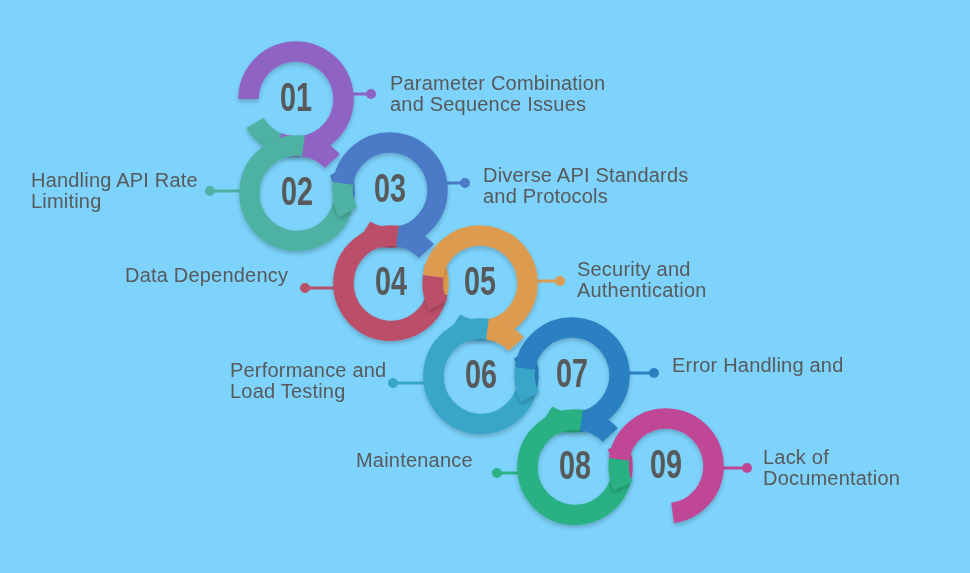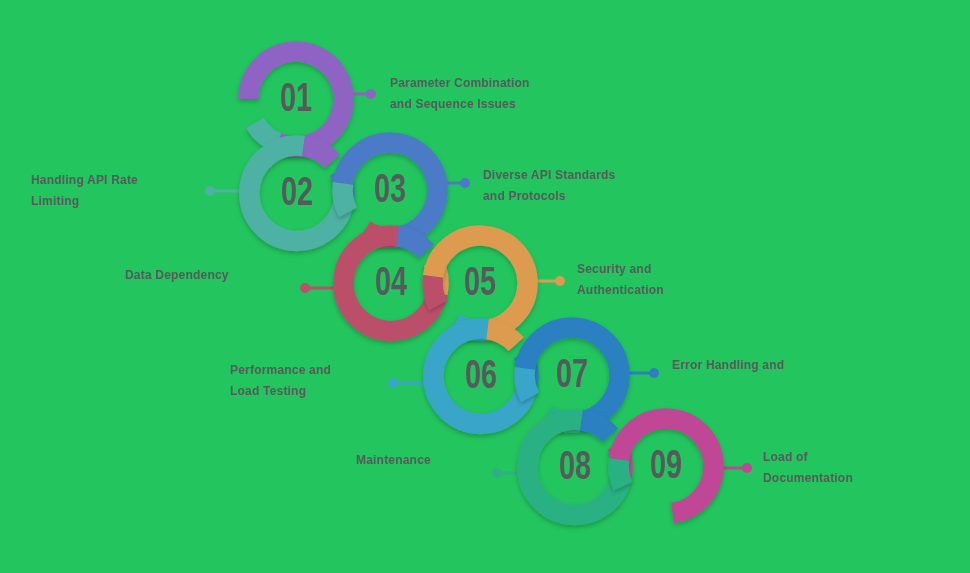--- a/index.html
+++ b/index.html
@@ -1,35 +1,35 @@
 <!DOCTYPE html>
 <html><head>
 <meta charset="utf-8">
 <style>
   html,body{margin:0;padding:0;background:#fff;}
   #canvas{
     position:relative;
     width:970px;height:573px;
-    background:#22c55e;
+    background:#7dd3fc;
     overflow:hidden;
     font-family:"Liberation Sans","DejaVu Sans",sans-serif;
   }
   #rings-svg{position:absolute;left:0;top:0;}
   .num{
     position:absolute;
     transform:translate(-50%,-54%) scaleX(0.72);
     font-size:40px;
     font-weight:bold;
     letter-spacing:0px;
     white-space:nowrap;
   }
   .lbl{
     position:absolute;
-    font-size:12px;
-    font-weight:bold;
+    font-size:20px;
+    font-weight:normal;
     line-height:21px;
     letter-spacing:0.2px;
     white-space:nowrap;
   }
   .lbl span{display:block;}
 </style>
 </head>
 <body>
 
 <div id="canvas">
@@ -151,16 +151,16 @@
     <div class="num" style="left: 572px; top: 375px; color: rgb(88, 89, 91);">07</div>
     <div class="lbl" style="left: 672px; top: 355px; color: rgb(88, 89, 91);">
       <span>Error Handling and</span>
     </div>
     <div class="num" style="left: 575px; top: 467px; color: rgb(88, 89, 91);">08</div>
     <div class="lbl" style="left: 356px; top: 450px; color: rgb(88, 89, 91);">
       <span>Maintenance</span>
     </div>
     <div class="num" style="left: 666px; top: 466px; color: rgb(88, 89, 91);">09</div>
     <div class="lbl" style="left: 763px; top: 447px; color: rgb(88, 89, 91);">
-      <span>Load of</span>
+      <span>Lack of</span>
       <span>Documentation</span>
     </div>
   </div>
 
 </body></html>

